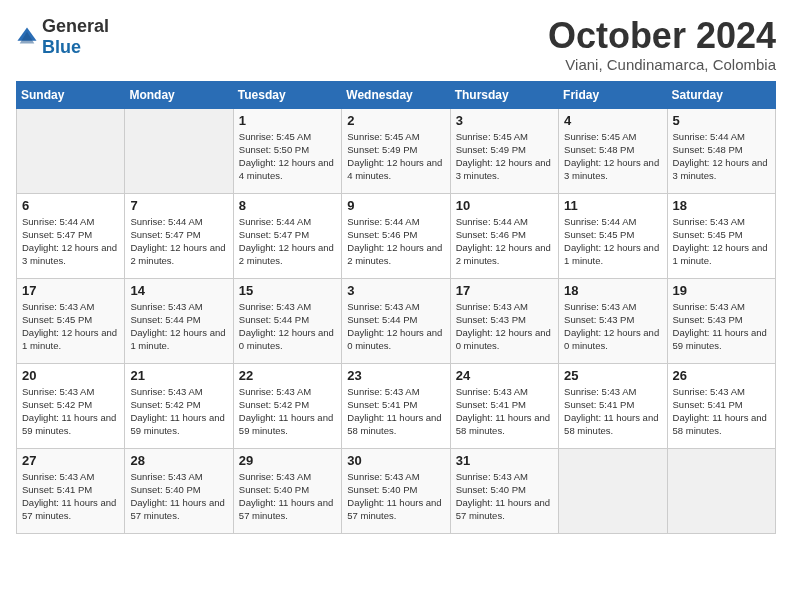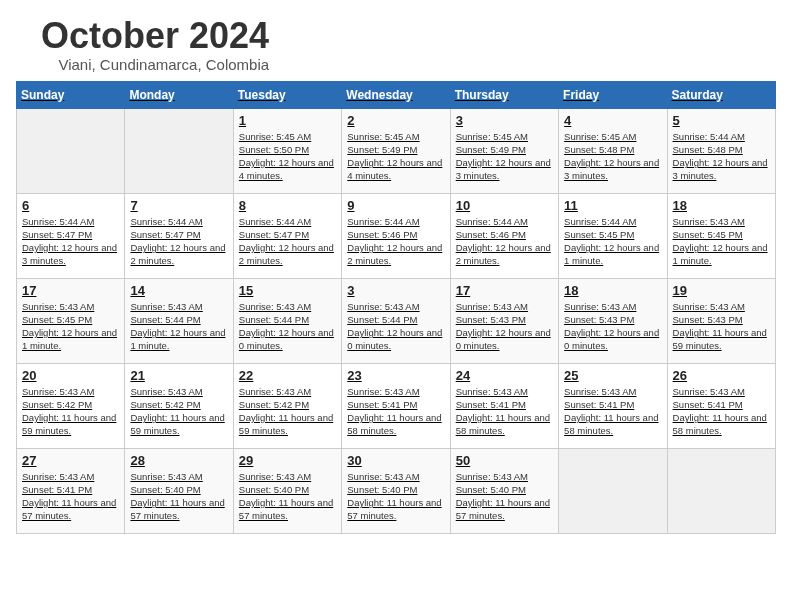--- a/index.html
+++ b/index.html
@@ -46,21 +46,20 @@
       line-height: 1.1;
     }
     .calendar-subtitle {
       font-size: 15px;
       color: #555;
     }
     table {
       width: 100%;
       border-collapse: collapse;
       table-layout: fixed;
-      text-decoration: underline;
     }
     thead tr th {
       background-color: #2a6db5;
       color: #fff;
       font-size: 12px;
       font-weight: bold;
       padding: 6px 4px;
       text-align: left;
       border: 1px solid #2a6db5;
     }
@@ -89,20 +88,30 @@
       line-height: 1.4;
     }
     .empty-cell {
       background: #f0f0f0 !important;
     }
   </style>
 </head>
 <body>
 
 <div class="header-section">
+  <div class="logo">
+    <svg class="logo-icon" viewBox="0 0 30 30" xmlns="http://www.w3.org/2000/svg">
+      <polygon points="15,2 28,20 2,20" fill="#2a6db5"></polygon>
+      <polygon points="15,8 25,24 5,24" fill="#1a4f8a" opacity="0.5"></polygon>
+    </svg>
+    <div>
+      <span class="logo-text-general">General</span><br>
+      <span class="logo-text-blue">Blue</span>
+    </div>
+  </div>
   <div class="title-block">
     <div class="calendar-title">October 2024</div>
     <div class="calendar-subtitle">Viani, Cundinamarca, Colombia</div>
   </div>
 </div>
 
 <table>
   <thead>
     <tr>
     <th>Sunday</th>
@@ -300,21 +309,21 @@
 Sunset: 5:40 PM
 Daylight: 11 hours and 57 minutes.</div>
         </td>
         <td>
           <span class="day-number">30</span>
           <div class="day-info" style="white-space: pre-line;">Sunrise: 5:43 AM
 Sunset: 5:40 PM
 Daylight: 11 hours and 57 minutes.</div>
         </td>
         <td>
-          <span class="day-number">50</span>
+          <span class="day-number">31</span>
           <div class="day-info" style="white-space: pre-line;">Sunrise: 5:43 AM
 Sunset: 5:40 PM
 Daylight: 11 hours and 57 minutes.</div>
         </td>
         <td class="empty-cell"></td>
         <td class="empty-cell"></td>
       </tr>
     </tbody>
 </table>
 

